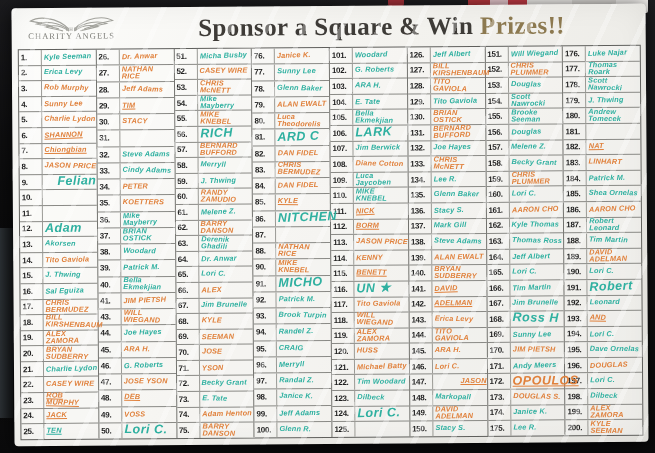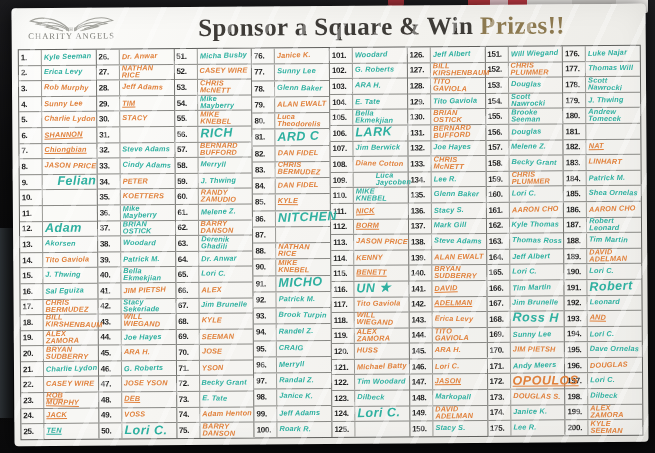--- a/index.html
+++ b/index.html
@@ -257,24 +257,20 @@
           </div>
           <div class="cell">
             <span class="num">40.</span>
             <span class="name ink-t" style="transform: rotate(0.8deg);">Bella Ekmekjian</span>
           </div>
           <div class="cell">
             <span class="num">41.</span>
             <span class="name ink-o" style="transform: rotate(-1.6deg);">JIM PIETSH</span>
           </div>
           <div class="cell">
-            <span class="num">42.</span>
-            <span class="name ink-t" style="transform: rotate(0deg);">Stacy Sekeriade</span>
-          </div>
-          <div class="cell">
             <span class="num">43.</span>
             <span class="name ink-o" style="transform: rotate(1.6deg);">WILL WIEGAND</span>
           </div>
           <div class="cell">
             <span class="num">44.</span>
             <span class="name ink-t" style="transform: rotate(-0.8deg);">Joe Hayes</span>
           </div>
           <div class="cell">
             <span class="num">45.</span>
             <span class="name ink-o" style="transform: rotate(0.8deg);">ARA H.</span>
@@ -490,21 +486,21 @@
           <div class="cell">
             <span class="num">98.</span>
             <span class="name ink-t" style="transform: rotate(1.6deg);">Janice K.</span>
           </div>
           <div class="cell">
             <span class="num">99.</span>
             <span class="name ink-t" style="transform: rotate(-0.8deg);">Jeff Adams</span>
           </div>
           <div class="cell">
             <span class="num">100.</span>
-            <span class="name ink-t" style="transform: rotate(0.8deg);">Roark R.</span>
+            <span class="name ink-t" style="transform: rotate(0.8deg);">Glenn R.</span>
           </div>
         </div>
         <div class="gcol">
           <div class="cell">
             <span class="num">101.</span>
             <span class="name ink-t" style="transform: rotate(-1.6deg);">Woodard</span>
           </div>
           <div class="cell">
             <span class="num">102.</span>
             <span class="name ink-t" style="transform: rotate(0deg);">G. Roberts</span>
@@ -528,21 +524,21 @@
           <div class="cell">
             <span class="num">107.</span>
             <span class="name ink-t" style="transform: rotate(0deg);">Jim Berwick</span>
           </div>
           <div class="cell">
             <span class="num">108.</span>
             <span class="name ink-o" style="transform: rotate(1.6deg);">Diane Cotton</span>
           </div>
           <div class="cell">
             <span class="num">109.</span>
-            <span class="name ink-t" style="transform: rotate(-0.8deg); margin-left: 20px;">Luca Jaycoben</span>
+            <span class="name ink-t" style="transform: rotate(-0.8deg);">Luca Jaycoben</span>
           </div>
           <div class="cell">
             <span class="num">110.</span>
             <span class="name ink-t" style="transform: rotate(0.8deg);">MIKE KNEBEL</span>
           </div>
           <div class="cell">
             <span class="num">111.</span>
             <span class="name ink-o und" style="transform: rotate(-1.6deg);">NICK</span>
           </div>
           <div class="cell">
@@ -682,21 +678,21 @@
           <div class="cell">
             <span class="num">145.</span>
             <span class="name ink-o" style="transform: rotate(0.8deg);">ARA H.</span>
           </div>
           <div class="cell">
             <span class="num">146.</span>
             <span class="name ink-o" style="transform: rotate(-1.6deg);">Lori C.</span>
           </div>
           <div class="cell">
             <span class="num">147.</span>
-            <span class="name ink-o und" style="transform: rotate(0deg);">JASON</span>
+            <span class="name ink-o und" style="transform: rotate(0deg); text-align: right;">JASON</span>
           </div>
           <div class="cell">
             <span class="num">148.</span>
             <span class="name ink-t" style="transform: rotate(1.6deg);">Markopall</span>
           </div>
           <div class="cell">
             <span class="num">149.</span>
             <span class="name ink-o" style="transform: rotate(-0.8deg);">DAVID ADELMAN</span>
           </div>
           <div class="cell">
@@ -806,21 +802,21 @@
             <span class="name ink-t" style="transform: rotate(0.8deg);">Lee R.</span>
           </div>
         </div>
         <div class="gcol">
           <div class="cell">
             <span class="num">176.</span>
             <span class="name ink-t" style="transform: rotate(-1.6deg);">Luke Najar</span>
           </div>
           <div class="cell">
             <span class="num">177.</span>
-            <span class="name ink-t" style="transform: rotate(0deg);">Thomas Will</span>
+            <span class="name ink-t" style="transform: rotate(0deg);">Thomas Roark</span>
           </div>
           <div class="cell">
             <span class="num">178.</span>
             <span class="name ink-t" style="transform: rotate(1.6deg);">Scott Nawrocki</span>
           </div>
           <div class="cell">
             <span class="num">179.</span>
             <span class="name ink-t" style="transform: rotate(-0.8deg);">J. Thwing</span>
           </div>
           <div class="cell">

